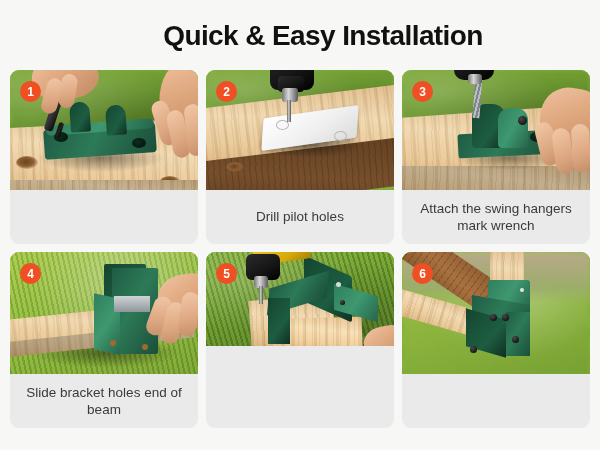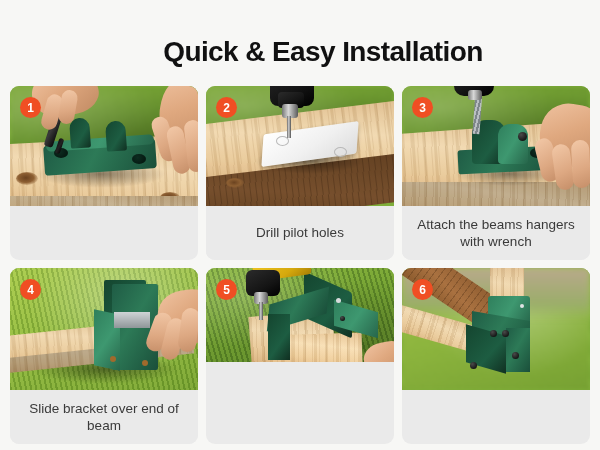--- a/index.html
+++ b/index.html
@@ -11,21 +11,21 @@
     -webkit-font-smoothing:antialiased;
   }
   #page{width:600px;height:450px;position:relative;box-sizing:border-box;}
 
   .page-title{
     text-align:center;
     font-size:28px;
     font-weight:700;
     letter-spacing:-0.6px;
     color:#111111;
-    margin:16px;
+    margin:0;
     padding-top:21px;
     line-height:30px;
     padding-left:46px;
   }
 
   .grid{
     position:absolute;
     left:10px;top:70px;
     width:580px;
     display:grid;
@@ -235,21 +235,21 @@
         <div class="layer screwshaft" style="left:72px;top:4px;width:7px;height:44px;transform:rotate(4deg);"></div>
         <div class="layer drill-body" style="left:52px;top:-26px;width:40px;height:36px;border-radius:10px;"></div>
         <div class="layer chuck" style="left:66px;top:4px;width:14px;height:10px;"></div>
 
         <div class="layer hand" style="left:138px;top:18px;width:62px;height:62px;transform:rotate(10deg);"></div>
         <div class="layer finger" style="left:136px;top:52px;width:18px;height:44px;transform:rotate(-14deg);"></div>
         <div class="layer finger" style="left:152px;top:58px;width:18px;height:46px;transform:rotate(-8deg);"></div>
         <div class="layer finger" style="left:170px;top:54px;width:18px;height:48px;transform:rotate(-3deg);"></div>
         <div class="badge">3</div>
       </div>
-      <div class="caption">Attach the beams hangers with wrench</div>
+      <div class="caption">Attach the swing hangers mark wrench</div>
     </div>
 
     <div class="card r2">
       <div class="photo">
         <div class="layer grass bright" style="left:0;top:0;width:100%;height:100%;"></div>
         <div class="layer shadow-soft" style="left:20px;top:86px;width:150px;height:30px;"></div>
         <div class="layer wood" style="left:-10%;top:48%;width:108%;height:26%;transform:rotate(-6deg);"></div>
         <div class="layer wood" style="left:-10%;top:66%;width:108%;height:12%;transform:rotate(-6deg);filter:brightness(.78);"></div>
 
         <div class="layer steel deep" style="left:94px;top:12px;width:42px;height:58px;border-radius:2px;"></div>
@@ -259,21 +259,21 @@
         <div class="layer bolt" style="left:100px;top:88px;width:6px;height:6px;background:#a06a2c;"></div>
         <div class="layer bolt" style="left:132px;top:92px;width:6px;height:6px;background:#a06a2c;"></div>
         <div class="layer bolt" style="left:140px;top:60px;width:7px;height:7px;"></div>
 
         <div class="layer hand" style="left:148px;top:22px;width:58px;height:54px;transform:rotate(-8deg);"></div>
         <div class="layer finger" style="left:140px;top:44px;width:18px;height:40px;transform:rotate(20deg);"></div>
         <div class="layer finger" style="left:154px;top:50px;width:18px;height:42px;transform:rotate(14deg);"></div>
         <div class="layer finger" style="left:170px;top:40px;width:18px;height:44px;transform:rotate(8deg);"></div>
         <div class="badge">4</div>
       </div>
-      <div class="caption">Slide bracket over end of beam</div>
+      <div class="caption">Slide bracket holes end of beam</div>
     </div>
 
     <div class="card r2 tall-caption">
       <div class="photo">
         <div class="layer grass" style="left:0;top:0;width:100%;height:100%;"></div>
         <div class="layer shadow-soft" style="left:40px;top:66px;width:130px;height:26px;"></div>
         <div class="layer wood" style="left:44px;top:46px;width:84px;height:48px;transform:rotate(-4deg);"></div>
         <div class="layer wood" style="left:64px;top:66px;width:92px;height:30px;transform:rotate(-2deg);filter:brightness(1.03);"></div>
 
         <div class="layer steel deep" style="left:98px;top:14px;width:48px;height:46px;transform:skewY(24deg);border-radius:3px;"></div>

